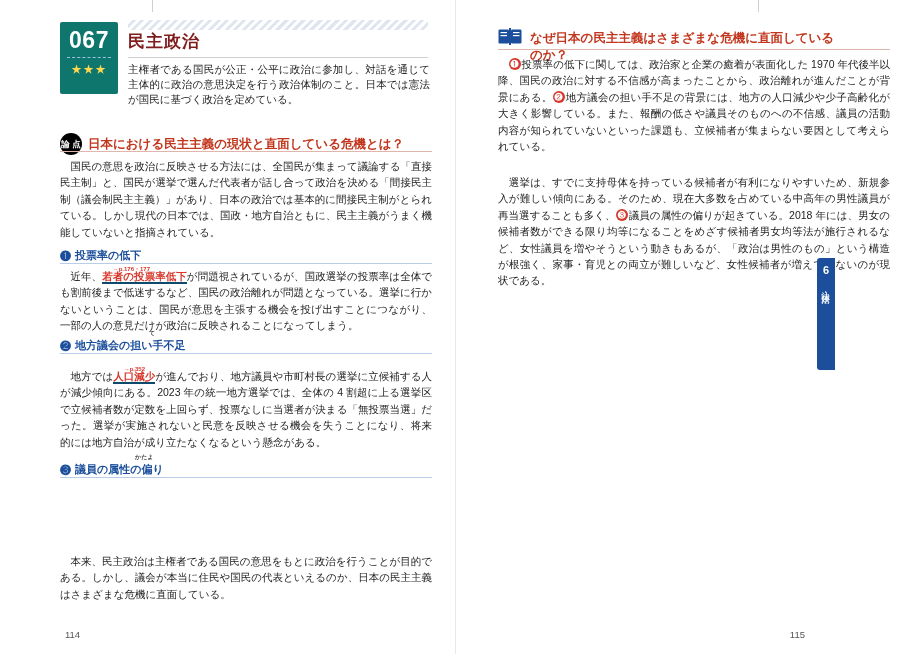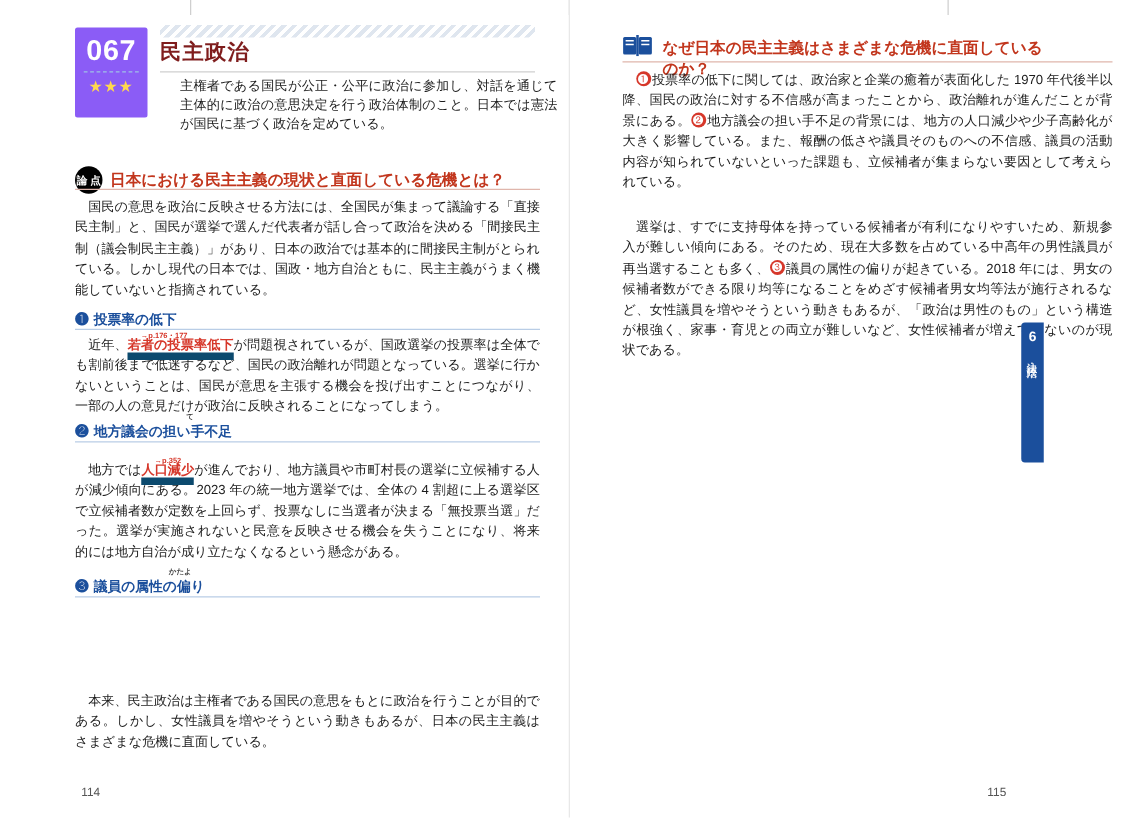--- a/index.html
+++ b/index.html
@@ -19,37 +19,37 @@
 
   .gutter { position:absolute; left:455px; top:0; width:1px; height:654px; background:#e8e8e8; }
 
   
   .left { position:absolute; left:0; top:0; width:455px; height:654px; }
   .right { position:absolute; left:455px; top:0; width:380px; height:654px; }
 
   
   .numbadge {
     position:absolute; left:60px; top:22px; width:58px; height:72px;
-    background:#8b5cf6; color:#fff; border-radius:2px;
+    background:#0f766e; color:#fff; border-radius:2px;
     text-align:center; padding-top:6px;
   }
   .numbadge .num { font-size:23px; font-weight:bold; letter-spacing:0.5px; line-height:24px; }
   .numbadge .dash { border-top:1px dashed #9fc0e6; margin:5px 7px 4px 7px; }
   .numbadge .stars { font-size:11px; color:#ffd84d; letter-spacing:1px; }
 
   .title-main {
     position:absolute; left:128px; top:30px;
     font-size:17px; font-weight:bold; color:#7f1d1d; letter-spacing:1px;
   }
   .title-rule {
     position:absolute; left:128px; top:57px; width:300px; height:1px; background:#cfcfcf;
   }
   .title-desc {
     position:absolute; left:128px; top:62px; width:302px;
-    font-size:10.5px; line-height:15px; color:#1c1c1c; text-align:justify;margin-left:16px;
+    font-size:10.5px; line-height:15px; color:#1c1c1c; text-align:justify;
   }
   .hatch {
     position:absolute; left:128px; top:20px; width:300px; height:10px;
     background:repeating-linear-gradient(135deg,#ffffff 0 3px,#dfe6ef 3px 6px);
   }
 
   
   .sec-head { position:absolute; display:flex; align-items:center; gap:6px; }
   .chip {
     width:22px; height:22px; border-radius:50%; background:#000000; color:#fff;
@@ -63,21 +63,21 @@
     position:absolute; font-size:10.5px; line-height:16.4px; text-align:justify;
     color:#1c1c1c;
   }
   .indent { text-indent:1em; }
 
   .sub-head {
     position:absolute; font-size:11px; font-weight:bold; color:#1b4f9c;
     display:flex; align-items:center; gap:4px;
   }
   .sub-rule { position:absolute; height:1px; background:#b9cde6; }
-  .kw-red-ul { color:#d6372a; font-weight:bold; border-bottom:6px solid #0c4a6e; }
+  .kw-red-ul { color:#d6372a; font-weight:bold; border-bottom:2px solid #0c4a6e; }
   .mini { position:relative; }
   .ruby {
     position:absolute; top:-9px; left:0; font-size:6px; color:#d6372a;
     white-space:nowrap; letter-spacing:0;
   }
   .ruby.dark { color:#444; }
 
   .circ {
     display:inline-block; width:12px; height:12px; border-radius:50%;
     background:#d6372a; color:#fff; font-size:8.5px; line-height:12px;
@@ -163,21 +163,21 @@
 
     <div class="sub-head" style="left:60px; top:462px;">
       <span>❸</span>
       <span class="mini">
         <span class="ruby dark" style="left:60px;">かたよ</span>
         <span>議員の属性の偏り</span>
       </span>
     </div>
     <div class="sub-rule" style="left:60px; top:477px; width:372px;"></div>
 
-    <div class="body-text indent" style="left:60px; top:553px; width:372px;">本来、民主政治は主権者である国民の意思をもとに政治を行うことが目的である。しかし、女性議員を増やそうという動きもあるが、日本の民主主義はさまざまな危機に直面している。</div>
+    <div class="body-text indent" style="left:60px; top:553px; width:372px;">本来、民主政治は主権者である国民の意思をもとに政治を行うことが目的である。しかし、議会が本当に住民や国民の代表といえるのか、日本の民主主義はさまざまな危機に直面している。</div>
 
     <div class="pagenum pn-left">114</div>
   </div>
 
   <div class="right">
 
     <svg class="bookicon" style="left:43px; top:28px;" viewBox="0 0 24 17">
       <rect x="0.5" y="1.5" width="10.5" height="14" rx="1.2" fill="#1b4f9c"></rect>
       <rect x="13" y="1.5" width="10.5" height="14" rx="1.2" fill="#1b4f9c"></rect>
       <rect x="11" y="0" width="2" height="17" fill="#1b4f9c"></rect>

